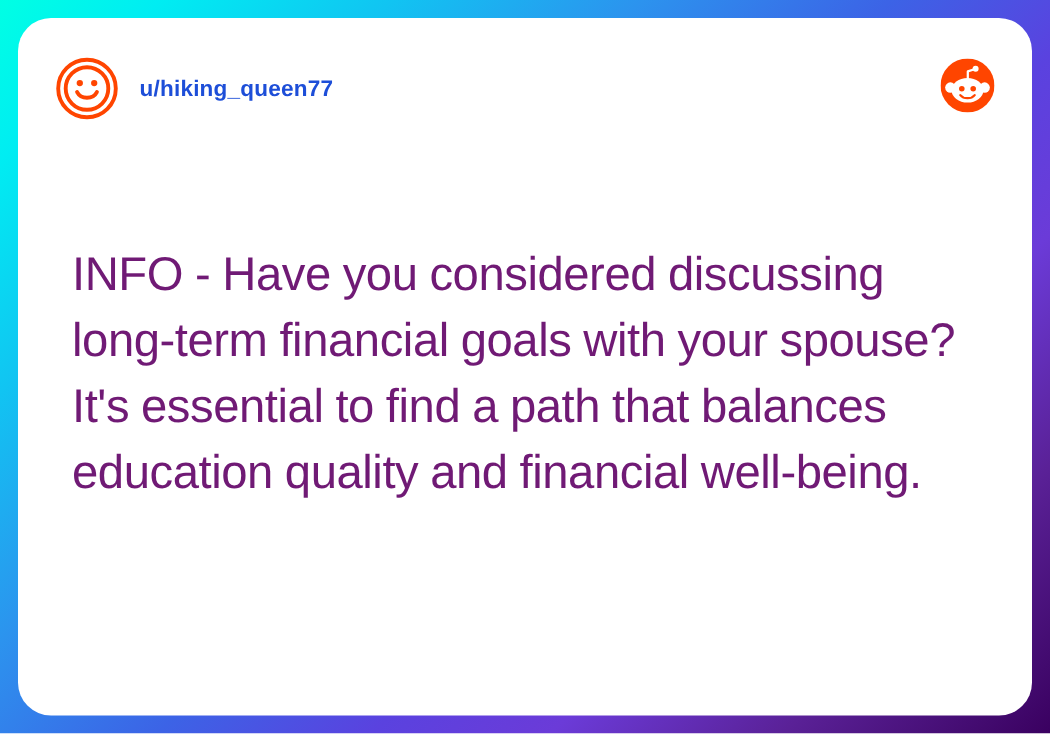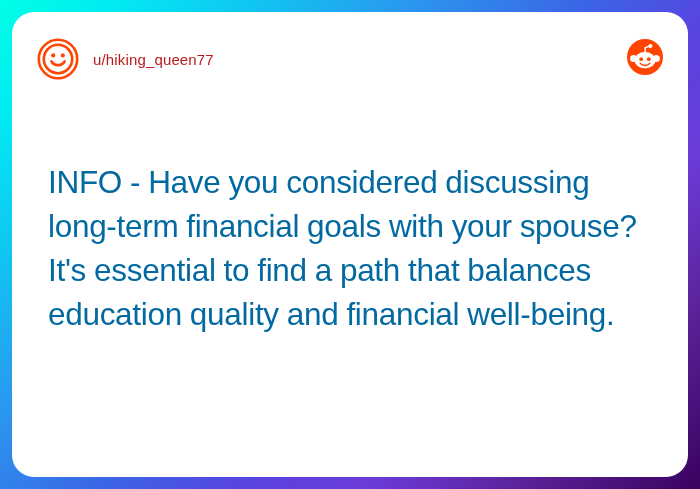--- a/index.html
+++ b/index.html
@@ -59,22 +59,22 @@
     width: 42px;
     height: 42px;
     flex: 0 0 42px;
     display: block;
   }
 
   .username {
     margin-left: 14px;
     font-family: "Liberation Sans", sans-serif;
     font-size: 15px;
-    font-weight: 400;
-    color: #b91c1c;
+    font-weight: 700;
+    color: #1d4ed8;
     letter-spacing: 0.15px;
     white-space: nowrap;
   }
 
   .brand-logo {
     position: absolute;
     top: 0;
     right: 0;
     width: 36px;
     height: 36px;
@@ -87,21 +87,21 @@
     top: 148px;
     left: 36px;
     right: 30px;
   }
 
   .post-text {
     font-family: "Liberation Sans", sans-serif;
     font-size: 31.5px;
     font-weight: 400;
     line-height: 44px;
-    color: #0369a1;
+    color: #701a75;
     letter-spacing: -0.3px;
     margin: 0;
     word-spacing: -0.5px;
   }
 </style>
 </head>
 <body>
 
 <div id="stage">
 

